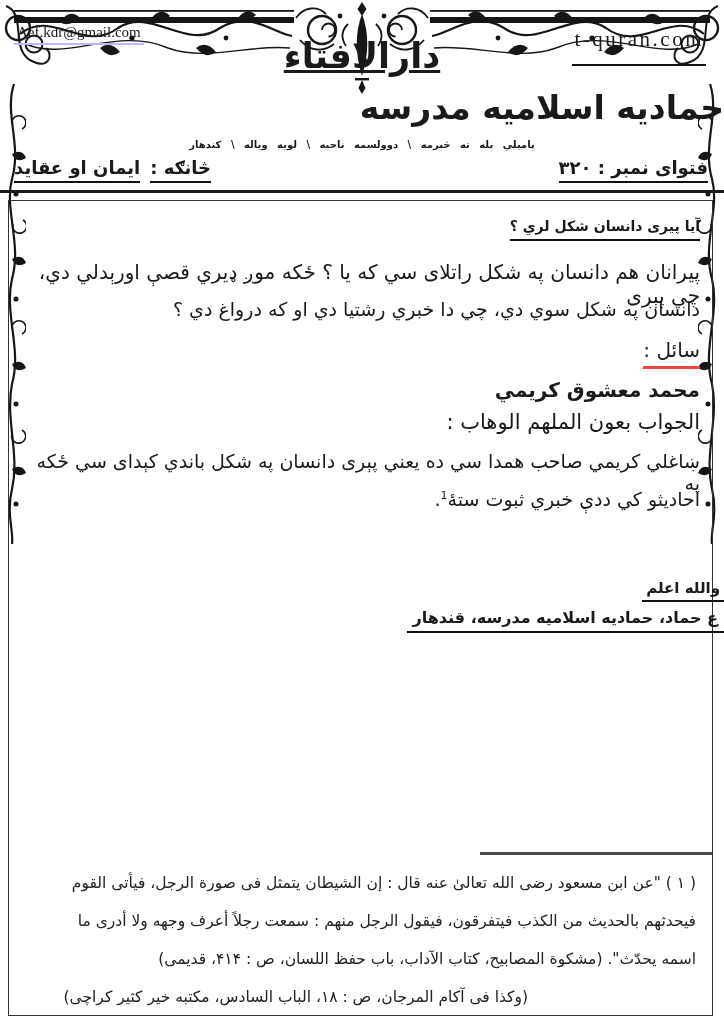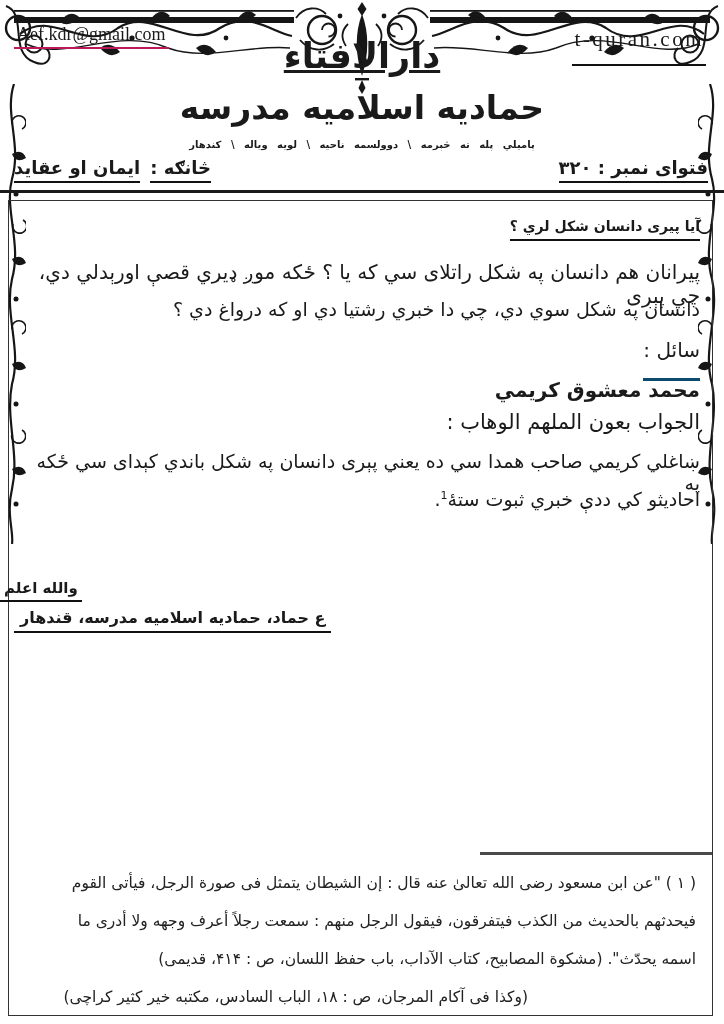--- a/index.html
+++ b/index.html
@@ -13,34 +13,34 @@
     background:#ffffff;color:#1a1a1a;overflow:hidden;
   }
   
   .ornament-top{position:absolute;left:0;top:0;width:724px;height:96px;}
   .vine{position:absolute;top:84px;width:26px;height:460px;}
   .vine-left{left:0;}
   .vine-right{right:0;transform:scaleX(-1);}
   
   .email{
     position:absolute;left:14px;top:24px;
-    font-family:"Liberation Serif",serif;font-size:18px;
-    border-bottom:2px solid #be185d;padding:0 3px 2px 3px;
+    font-family:"Liberation Serif",serif;font-size:15px;
+    border-bottom:2px solid #c4b5fd;padding:0 3px 2px 3px;
   }
   .website{
     position:absolute;right:18px;top:27px;
     font-family:"Liberation Serif",serif;font-size:21px;letter-spacing:2.5px;
     border-bottom:2px solid #111;padding:0 2px 12px 2px;
   }
   .title{
     position:absolute;left:0;right:0;top:34px;text-align:center;
     font-size:35px;font-weight:bold;direction:rtl;line-height:1.3;text-decoration:underline;
   }
   .school{
-    position:absolute;left:0;right:0;top:88px;text-align:center;
+    position:absolute;left:0;right:0;top:88px;
     font-size:33px;font-weight:bold;direction:rtl;
   }
   .address{
     position:absolute;left:0;right:0;top:139px;text-align:center;
     font-size:10px;font-weight:bold;direction:rtl;word-spacing:6px;
   }
   .fatwa-no{
     position:absolute;right:16px;top:157px;direction:rtl;
     font-size:18px;font-weight:bold;
   }
@@ -60,28 +60,28 @@
   
   .rtl{direction:rtl;}
   .q-heading{
     position:absolute;right:24px;top:218px;
     font-size:14px;font-weight:bold;
     border-bottom:2px solid #111;padding-bottom:5px;
   }
   .q-line1{position:absolute;right:24px;left:24px;top:260px;font-size:20px;}
   .q-line2{position:absolute;right:24px;left:24px;top:298px;font-size:19px;text-align:right;}
   .asker-label{position:absolute;right:24px;top:338px;font-size:20px;}
-  .asker-label span{border-bottom:3px solid #0c4a6e;padding-bottom:16px;}
+  .asker-label span{border-bottom:3px solid #ef4444;padding-bottom:4px;}
   .asker-name{position:absolute;right:24px;top:378px;font-size:20px;font-weight:bold;}
   .answer-intro{position:absolute;right:24px;top:410px;font-size:21px;}
   .ans-line1{position:absolute;right:24px;left:24px;top:450px;font-size:19px;text-align:right;}
   .ans-line2{position:absolute;right:24px;left:24px;top:488px;font-size:19px;text-align:right;}
   .ans-line2 sup{font-size:11px;}
   
-  .signature{position:absolute;left:0;right:0;top:578px;text-align:left;direction:rtl;}
+  .signature{position:absolute;left:0;right:0;top:578px;text-align:right;direction:rtl;}
   .sig-line{display:inline-block;font-size:15px;font-weight:bold;
     border-bottom:2px solid #111;padding:0 4px 3px 4px;}
   .sig-line2-wrap{margin-top:6px;}
   .sig-line2{display:inline-block;font-size:16px;font-weight:bold;
     border-bottom:2px solid #111;padding:0 6px 4px 6px;margin-left:14px;}
   
   .fn-sep{position:absolute;right:12px;top:852px;width:232px;height:3px;background:#4a4a4a;}
   .footnotes{
     position:absolute;right:28px;left:28px;top:864px;direction:rtl;
     font-size:15.5px;line-height:38px;text-align:right;color:#222;

